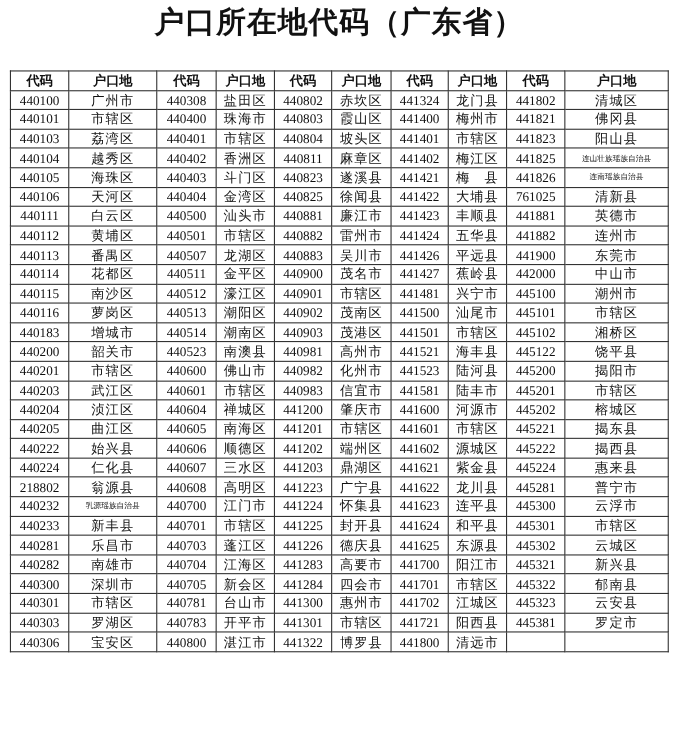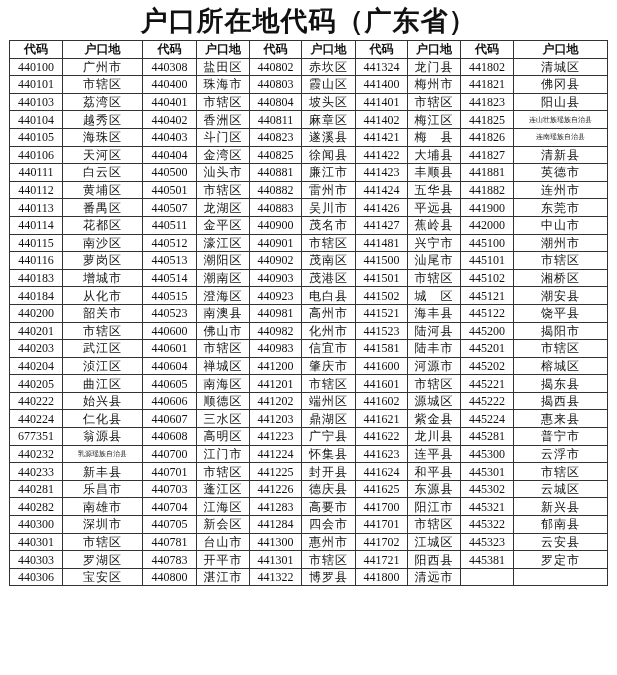--- a/index.html
+++ b/index.html
@@ -1,21 +1,21 @@
 <!DOCTYPE html>
 <html><head>
 <meta charset="utf-8">
 <style>
   html, body { margin: 0; padding: 0; background: #ffffff; }
   body { width: 617px; height: 675px; position: relative; overflow: hidden;
          font-family: "DejaVu Serif", "Liberation Serif", serif; color: #111; }
   .title { position: absolute; left: 0; top: 4px; width: 617px; text-align: center;
            font-size: 27px; font-weight: bold; letter-spacing: 1px; line-height: 34px;
            font-family: "DejaVu Serif", serif; }
-  table.codes { position: absolute; left: 9px; top: 40px; border-collapse: collapse;
+  table.codes { position: absolute; left: 9px; top: 64px; border-collapse: collapse;
                 table-layout: fixed; width: 598px; padding-left: 23px; }
   table.codes td, table.codes th { border: 1px solid #333; height: 16.6px; padding: 0;
         text-align: center; font-size: 12px; line-height: 16px; white-space: nowrap;
         overflow: hidden; font-weight: normal; }
   table.codes th { font-weight: bold; font-family: "DejaVu Sans", sans-serif; font-size: 12px; }
   td.code { text-align: left; padding-left: 3px; font-family: "Liberation Serif", serif; font-size: 13px; }
   td.place { font-size: 12.5px; letter-spacing: 1px; }
   td.place.small { font-size: 7px; letter-spacing: 0; }
 </style>
 </head>
@@ -113,21 +113,21 @@
       </tr>
       <tr>
         <td class="code">440106</td>
         <td class="place">天河区</td>
         <td class="code">440404</td>
         <td class="place">金湾区</td>
         <td class="code">440825</td>
         <td class="place">徐闻县</td>
         <td class="code">441422</td>
         <td class="place">大埔县</td>
-        <td class="code">441827</td>
+        <td class="code">761025</td>
         <td class="place">清新县</td>
       </tr>
       <tr>
         <td class="code">440111</td>
         <td class="place">白云区</td>
         <td class="code">440500</td>
         <td class="place">汕头市</td>
         <td class="code">440881</td>
         <td class="place">廉江市</td>
         <td class="code">441423</td>
@@ -201,32 +201,20 @@
         <td class="code">440514</td>
         <td class="place">潮南区</td>
         <td class="code">440903</td>
         <td class="place">茂港区</td>
         <td class="code">441501</td>
         <td class="place">市辖区</td>
         <td class="code">445102</td>
         <td class="place">湘桥区</td>
       </tr>
       <tr>
-        <td class="code">440184</td>
-        <td class="place">从化市</td>
-        <td class="code">440515</td>
-        <td class="place">澄海区</td>
-        <td class="code">440923</td>
-        <td class="place">电白县</td>
-        <td class="code">441502</td>
-        <td class="place">城　区</td>
-        <td class="code">445121</td>
-        <td class="place">潮安县</td>
-      </tr>
-      <tr>
         <td class="code">440200</td>
         <td class="place">韶关市</td>
         <td class="code">440523</td>
         <td class="place">南澳县</td>
         <td class="code">440981</td>
         <td class="place">高州市</td>
         <td class="code">441521</td>
         <td class="place">海丰县</td>
         <td class="code">445122</td>
         <td class="place">饶平县</td>
@@ -297,21 +285,21 @@
         <td class="code">440607</td>
         <td class="place">三水区</td>
         <td class="code">441203</td>
         <td class="place">鼎湖区</td>
         <td class="code">441621</td>
         <td class="place">紫金县</td>
         <td class="code">445224</td>
         <td class="place">惠来县</td>
       </tr>
       <tr>
-        <td class="code">677351</td>
+        <td class="code">218802</td>
         <td class="place">翁源县</td>
         <td class="code">440608</td>
         <td class="place">高明区</td>
         <td class="code">441223</td>
         <td class="place">广宁县</td>
         <td class="code">441622</td>
         <td class="place">龙川县</td>
         <td class="code">445281</td>
         <td class="place">普宁市</td>
       </tr>

